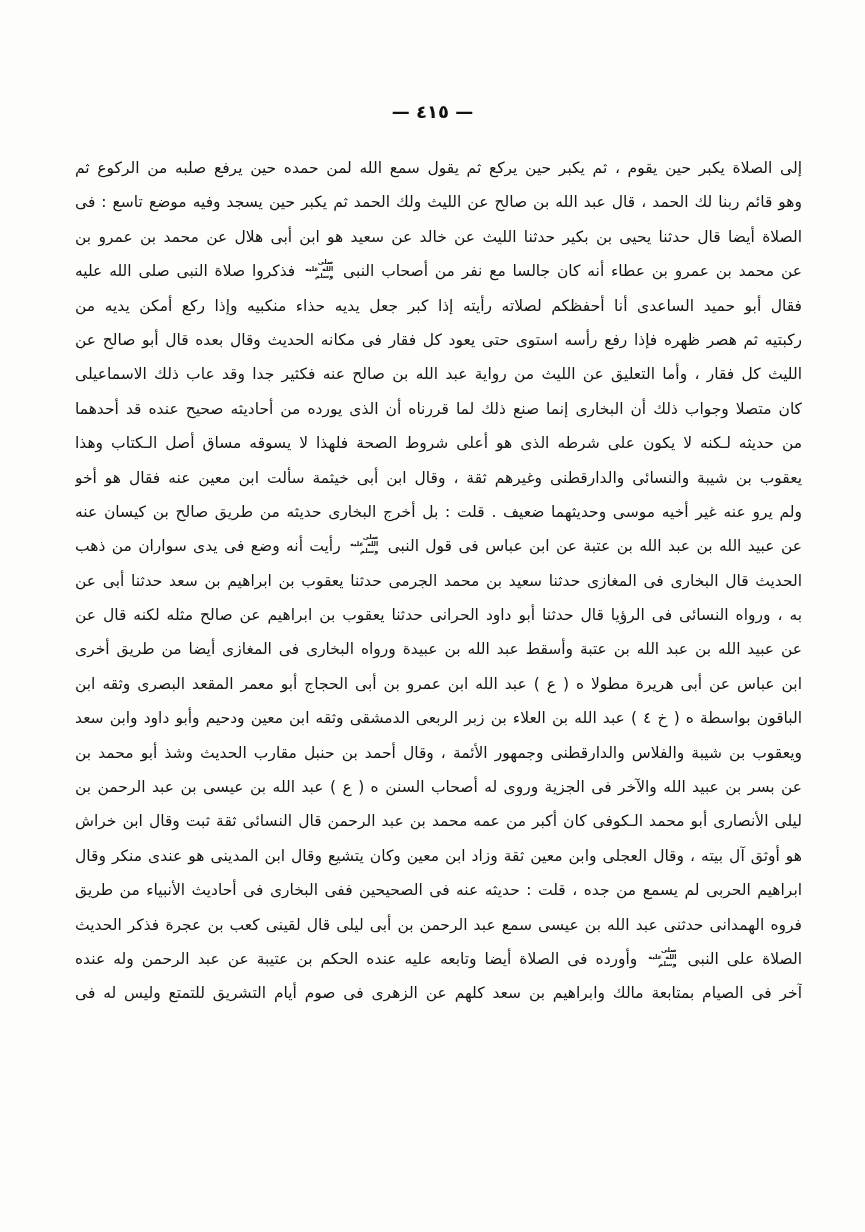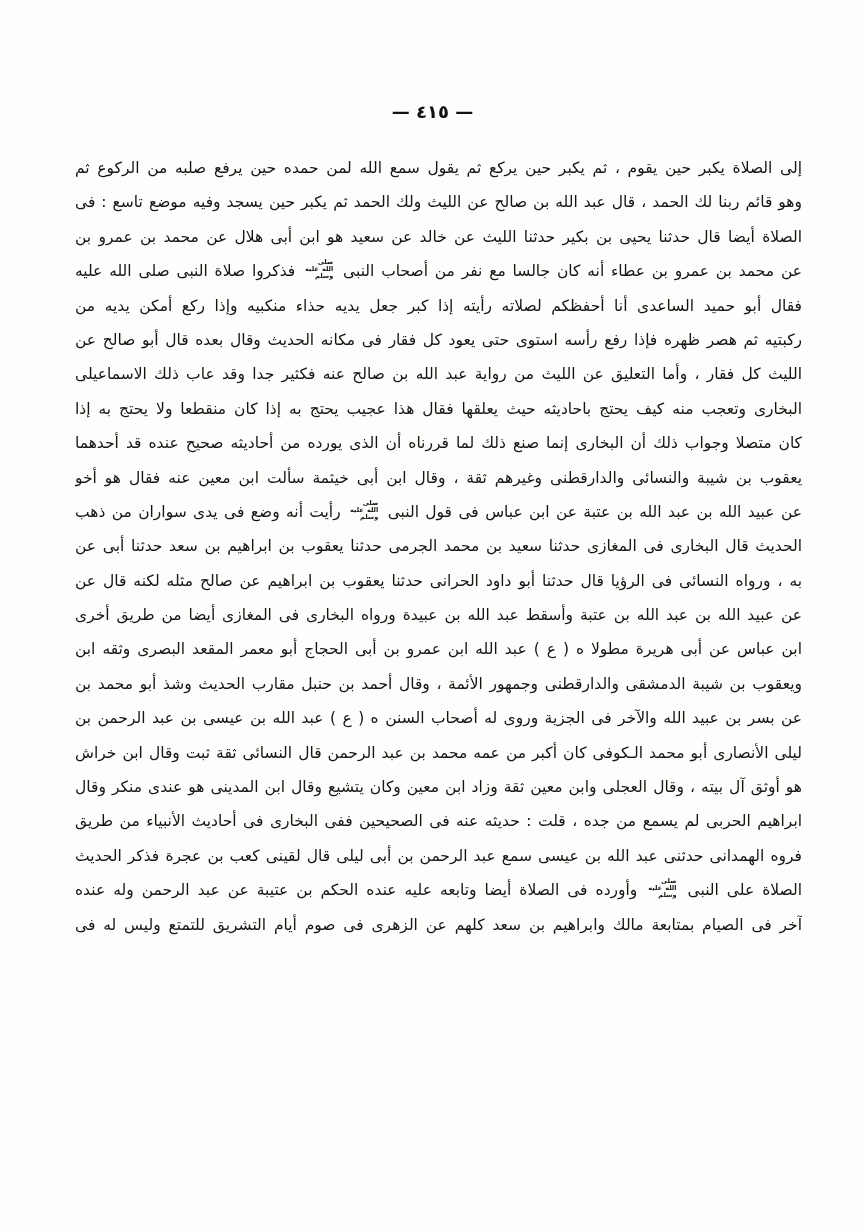--- a/index.html
+++ b/index.html
@@ -65,29 +65,31 @@
 <div class="page">
   <div class="page-number">— ٤١٥ —</div>
   <div class="text-block">
       <div class="line">إلى الصلاة يكبر حين يقوم ، ثم يكبر حين يركع ثم يقول سمع الله لمن حمده حين يرفع صلبه من الركوع ثم يقول</div>
       <div class="line">وهو قائم ربنا لك الحمد ، قال عبد الله بن صالح عن الليث ولك الحمد ثم يكبر حين يسجد وفيه موضع تاسع : فى صفة</div>
       <div class="line">الصلاة أيضا قال حدثنا يحيى بن بكير حدثنا الليث عن خالد عن سعيد هو ابن أبى هلال عن محمد بن عمرو بن حلحلة</div>
       <div class="line">عن محمد بن عمرو بن عطاء أنه كان جالسا مع نفر من أصحاب النبى <span class="slm"><span class="slm-row">صلى</span><span class="slm-row">الله عليه</span><span class="slm-row">وسلم</span></span> فذكروا صلاة النبى صلى الله عليه وآله وسلم</div>
       <div class="line">فقال أبو حميد الساعدى أنا أحفظكم لصلاته رأيته إذا كبر جعل يديه حذاء منكبيه وإذا ركع أمكن يديه من</div>
       <div class="line">ركبتيه ثم هصر ظهره فإذا رفع رأسه استوى حتى يعود كل فقار فى مكانه الحديث وقال بعده قال أبو صالح عن</div>
       <div class="line">الليث كل فقار ، وأما التعليق عن الليث من رواية عبد الله بن صالح عنه فكثير جدا وقد عاب ذلك الاسماعيلى على</div>
-      <div class="line">البخارى وتعجب منه كيف يحتج باحاديثه حيث يعلقها فقال هذا عجيب يحتج به إذا كان منقطعا ولا يحتج به إذا</div>
       <div class="line">كان متصلا وجواب ذلك أن البخارى إنما صنع ذلك لما قررناه أن الذى يورده من أحاديثه صحيح عنده قد أحدهما</div>
+      <div class="line">من حديثه لـكنه لا يكون على شرطه الذى هو أعلى شروط الصحة فلهذا لا يسوقه مساق أصل الـكتاب وهذا</div>
       <div class="line">يعقوب بن شيبة والنسائى والدارقطنى وغيرهم ثقة ، وقال ابن أبى خيثمة سألت ابن معين عنه فقال هو أخو موسى</div>
+      <div class="line">ولم يرو عنه غير أخيه موسى وحديثهما ضعيف . قلت : بل أخرج البخارى حديثه من طريق صالح بن كيسان عنه</div>
       <div class="line">عن عبيد الله بن عبد الله بن عتبة عن ابن عباس فى قول النبى <span class="slm"><span class="slm-row">صلى</span><span class="slm-row">الله عليه</span><span class="slm-row">وسلم</span></span> رأيت أنه وضع فى يدى سواران من ذهب</div>
       <div class="line">الحديث قال البخارى فى المغازى حدثنا سعيد بن محمد الجرمى حدثنا يعقوب بن ابراهيم بن سعد حدثنا أبى عن صالح</div>
       <div class="line">به ، ورواه النسائى فى الرؤيا قال حدثنا أبو داود الحرانى حدثنا يعقوب بن ابراهيم عن صالح مثله لكنه قال عن صالح</div>
       <div class="line">عن عبيد الله بن عبد الله بن عتبة وأسقط عبد الله بن عبيدة ورواه البخارى فى المغازى أيضا من طريق أخرى عن</div>
       <div class="line">ابن عباس عن أبى هريرة مطولا ه ( ع ) عبد الله ابن عمرو بن أبى الحجاج أبو معمر المقعد البصرى وثقه ابن</div>
-      <div class="line">ويعقوب بن شيبة الدمشقى والدارقطنى وجمهور الأئمة ، وقال أحمد بن حنبل مقارب الحديث وشذ أبو محمد بن</div>
+      <div class="line">الباقون بواسطة ه ( خ ٤ ) عبد الله بن العلاء بن زبر الربعى الدمشقى وثقه ابن معين ودحيم وأبو داود وابن سعد</div>
+      <div class="line">ويعقوب بن شيبة والفلاس والدارقطنى وجمهور الأئمة ، وقال أحمد بن حنبل مقارب الحديث وشذ أبو محمد بن</div>
       <div class="line">عن بسر بن عبيد الله والآخر فى الجزية وروى له أصحاب السنن ه ( ع ) عبد الله بن عيسى بن عبد الرحمن بن أبى</div>
       <div class="line">ليلى الأنصارى أبو محمد الـكوفى كان أكبر من عمه محمد بن عبد الرحمن قال النسائى ثقة ثبت وقال ابن خراش والحاكم</div>
       <div class="line">هو أوثق آل بيته ، وقال العجلى وابن معين ثقة وزاد ابن معين وكان يتشيع وقال ابن المدينى هو عندى منكر وقال</div>
       <div class="line">ابراهيم الحربى لم يسمع من جده ، قلت : حديثه عنه فى الصحيحين ففى البخارى فى أحاديث الأنبياء من طريق أبى</div>
       <div class="line">فروه الهمدانى حدثنى عبد الله بن عيسى سمع عبد الرحمن بن أبى ليلى قال لقينى كعب بن عجرة فذكر الحديث فى</div>
       <div class="line">الصلاة على النبى <span class="slm"><span class="slm-row">صلى</span><span class="slm-row">الله عليه</span><span class="slm-row">وسلم</span></span> وأورده فى الصلاة أيضا وتابعه عليه عنده الحكم بن عتيبة عن عبد الرحمن وله عنده حديث</div>
       <div class="line">آخر فى الصيام بمتابعة مالك وابراهيم بن سعد كلهم عن الزهرى فى صوم أيام التشريق للتمتع وليس له فى البخارى</div>
     </div>
 </div>
 

